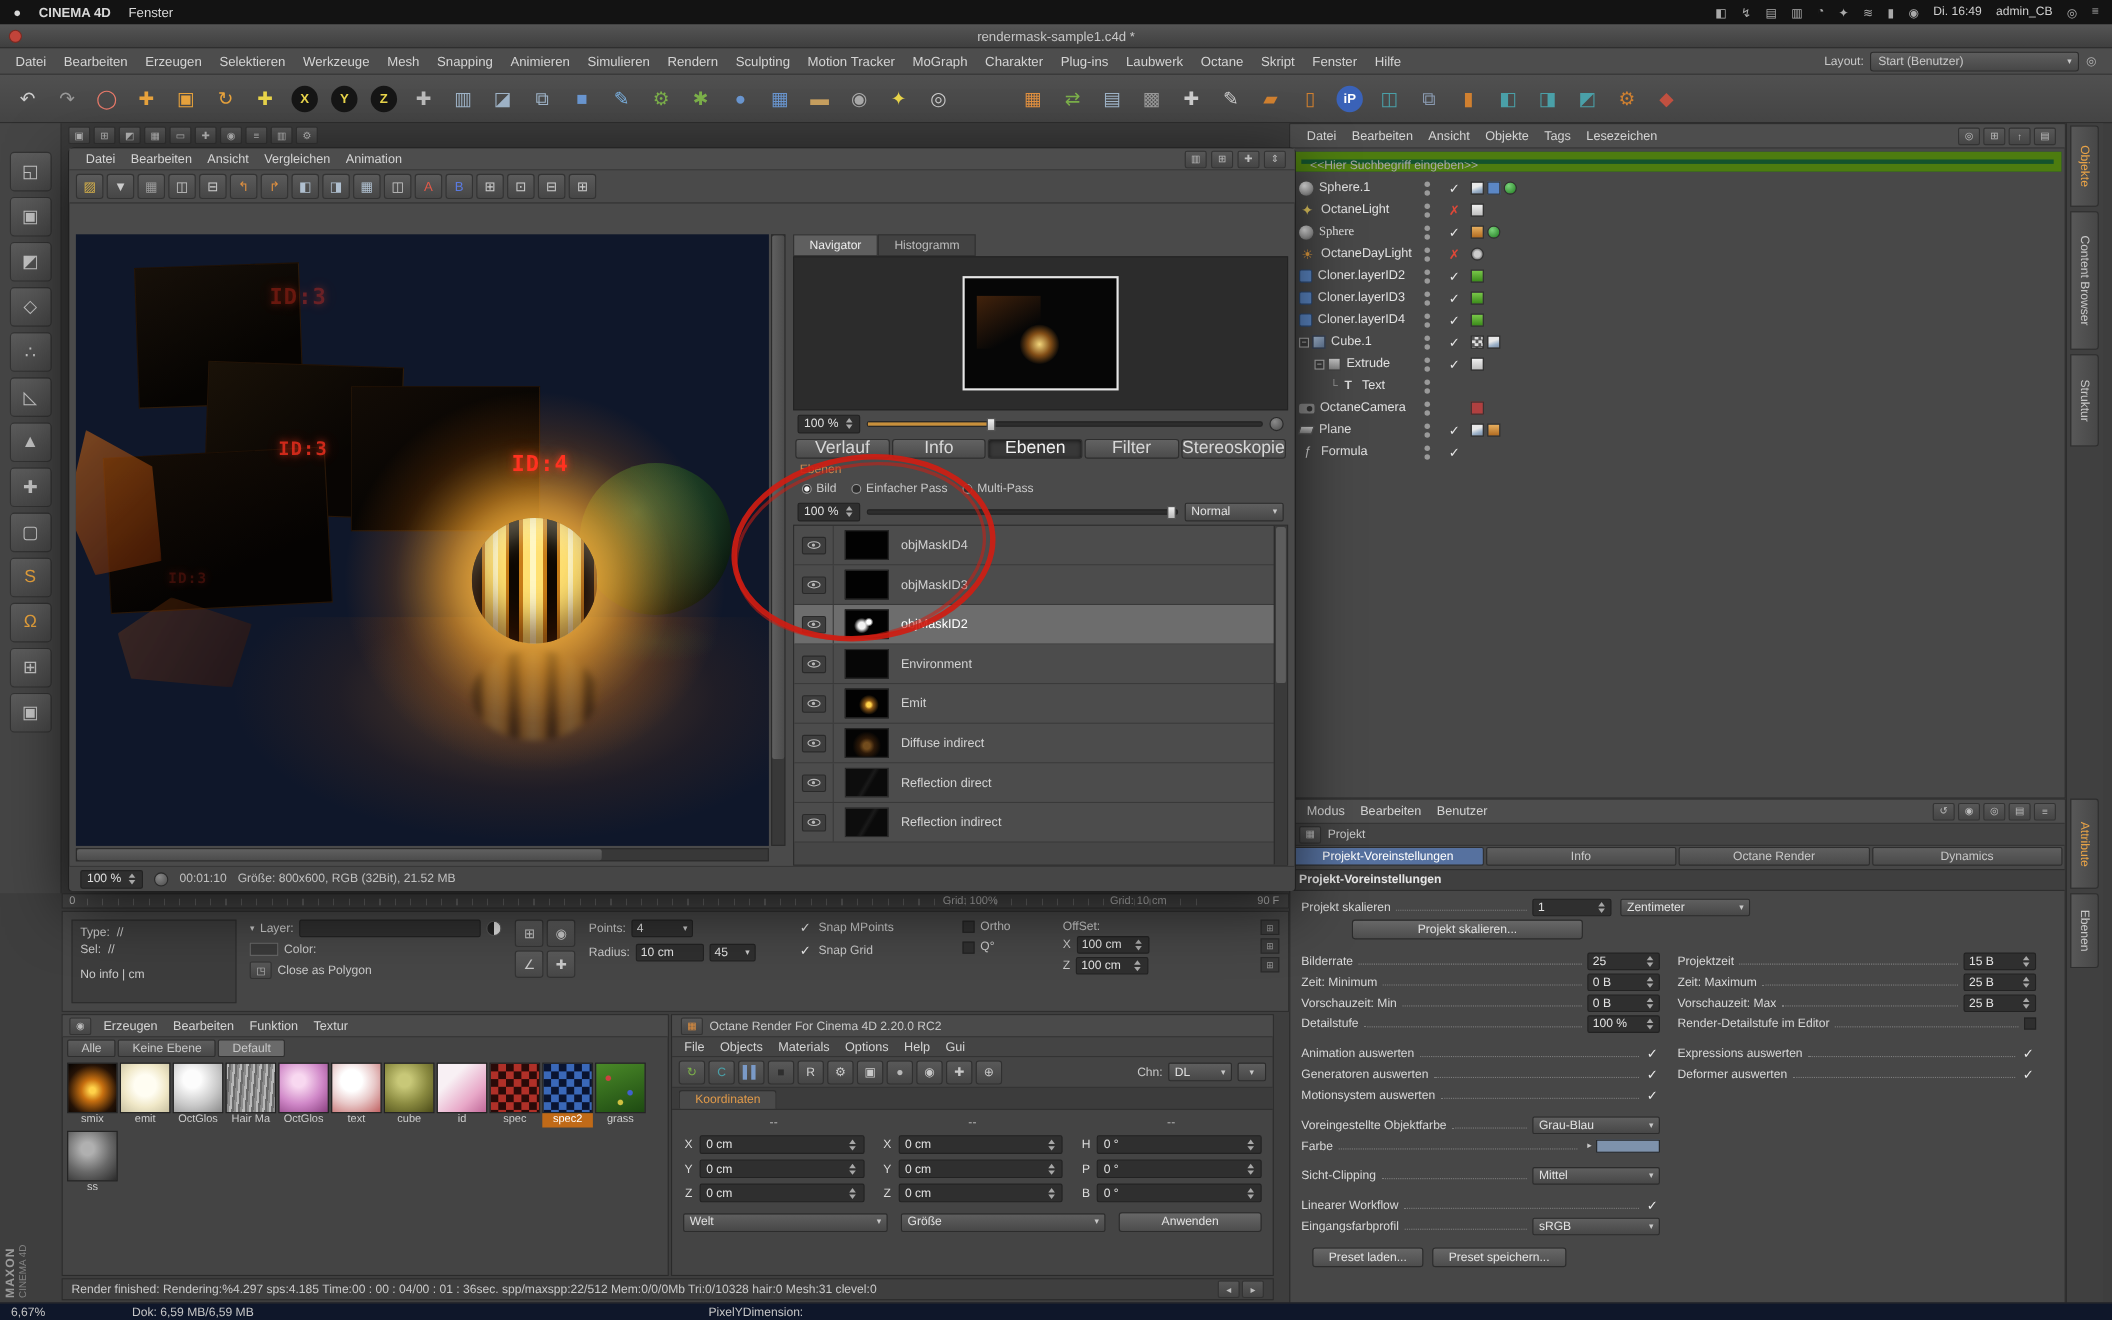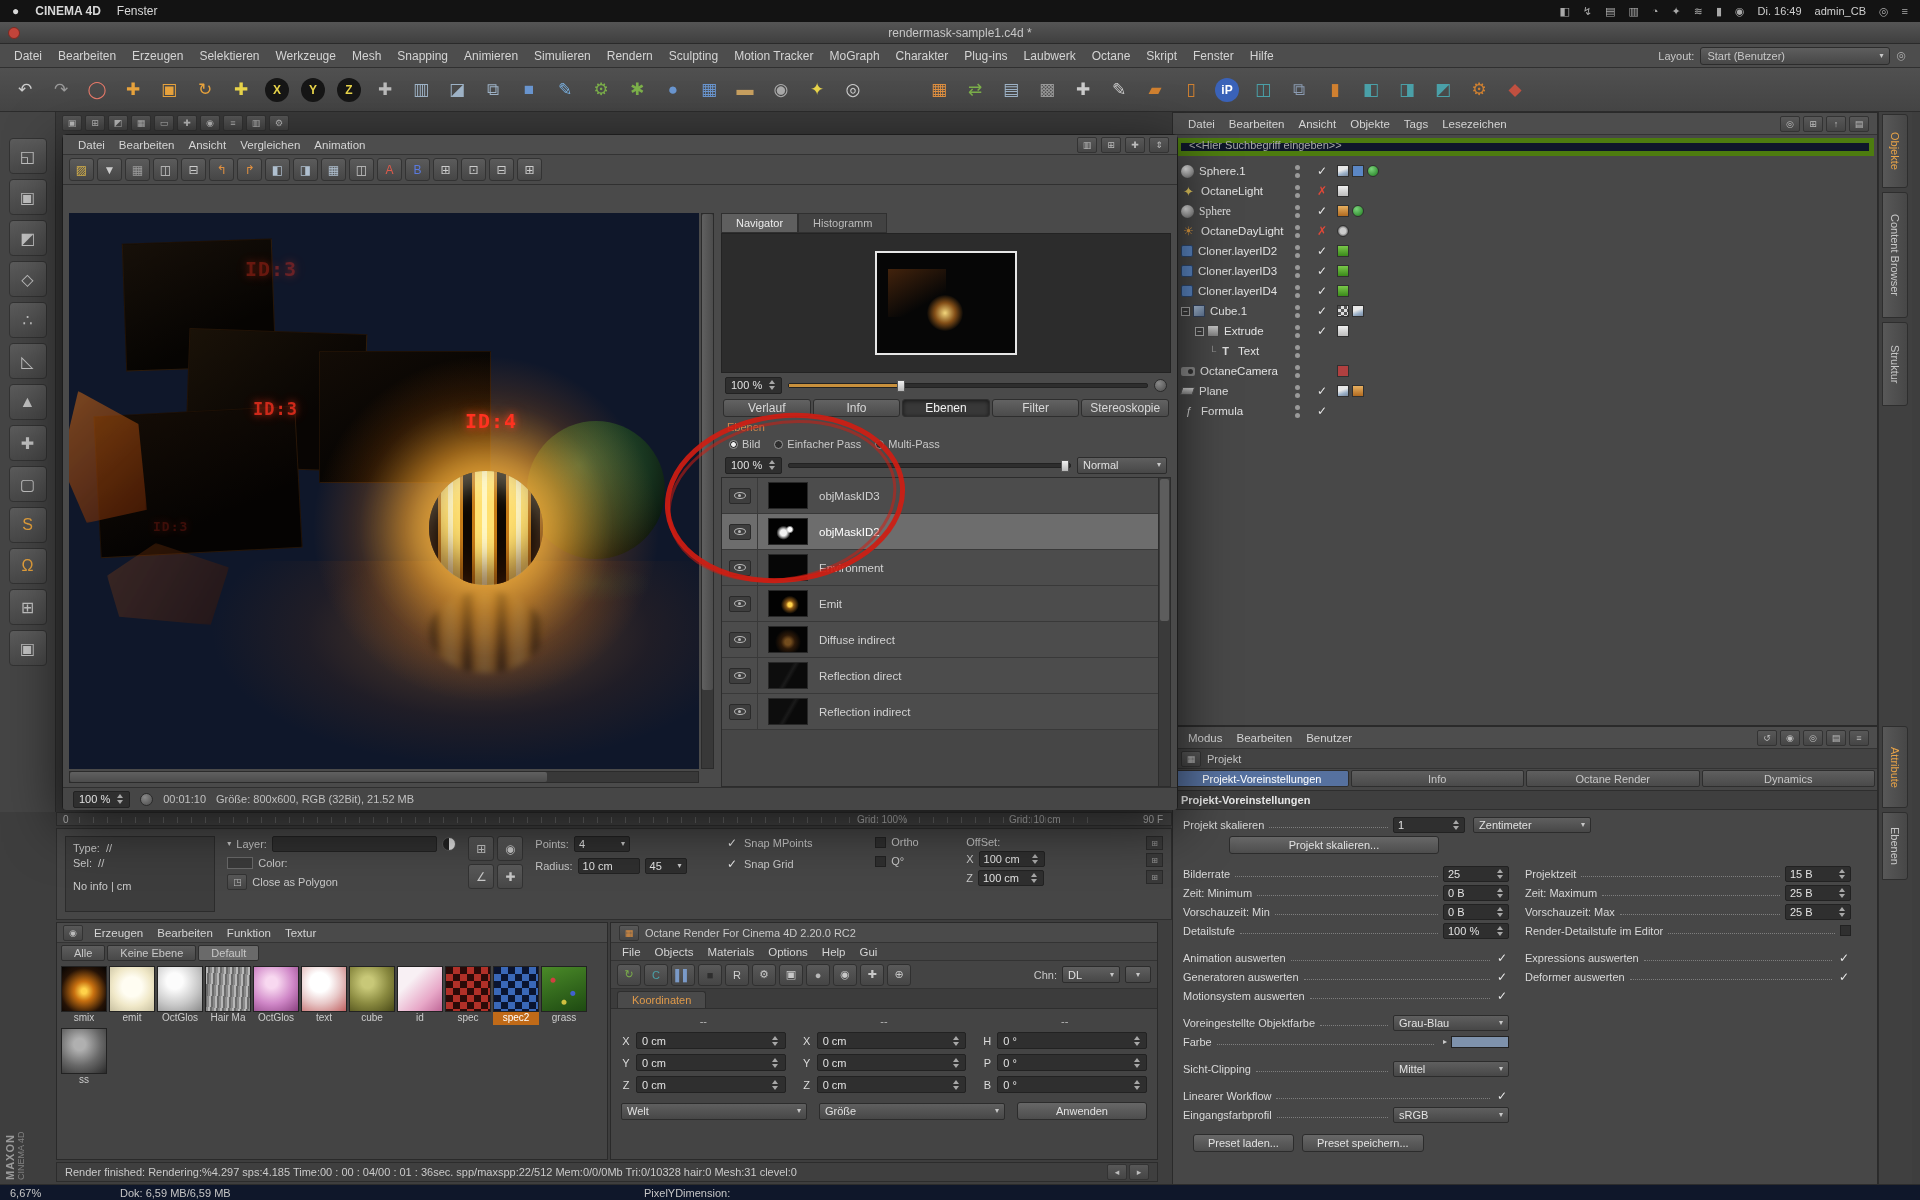--- a/index.html
+++ b/index.html
@@ -61,21 +61,21 @@
 .navtab.active{background:#5f5f5f;color:#ececec}
 #navarea{height:140px;background:#2c2c2c;border:1px solid #232323;display:flex;align-items:center;justify-content:center}
 #navthumb{width:142px;height:104px;border:2px solid #e6e6e6;background:#060606;position:relative}
 #navthumb::before{content:"";position:absolute;left:36%;top:42%;width:36px;height:36px;border-radius:50%;background:radial-gradient(circle,rgba(255,225,130,.95),rgba(255,150,40,.5) 40%,transparent 72%)}
 #navthumb::after{content:"";position:absolute;left:8%;top:16%;width:42%;height:48%;background:linear-gradient(150deg,rgba(140,70,20,.45),transparent 70%)}
 #zoomrow{height:24px;display:flex;align-items:center;gap:6px;padding:3px 4px}
 .slider{flex:1;height:5px;background:#2d2d2d;border:1px solid #222;position:relative;border-radius:2px}
 .slider .fill{position:absolute;left:0;top:0;bottom:0;background:#c8903c}
 .slider .handle{position:absolute;top:-4px;width:8px;height:12px;background:linear-gradient(#f0f0f0,#b8b8b8);border:1px solid #555}
 #btntabs{height:22px;display:flex;gap:2px;padding:2px}
-.btab{flex:1;display:flex;align-items:center;justify-content:center;background:linear-gradient(#626262,#4b4b4b);border:1px solid #2e2e2e;border-radius:3px;font-size:12px;color:#d8d8d8}
+.btab{flex:1;display:flex;align-items:center;justify-content:center;background:linear-gradient(#626262,#4b4b4b);border:1px solid #2e2e2e;border-radius:3px;font-size:16px;color:#d8d8d8}
 .btab.active{background:#383838;box-shadow:inset 0 1px 4px rgba(0,0,0,.6);color:#f2f2f2}
 #ebenen-label{height:16px;padding:2px 6px;color:#d08a4e;font-size:11px}
 #passrow{height:18px;display:flex;align-items:center;gap:14px;padding:0 8px;font-size:11px}
 .radio{width:9px;height:9px;border-radius:50%;border:1px solid #9a9a9a;margin-right:4px;background:#2e2e2e;display:inline-block}
 .radio.on{background:radial-gradient(circle,#f0f0f0 40%,#2e2e2e 55%)}
 #opacityrow{height:24px;display:flex;align-items:center;gap:6px;padding:0 4px}
 .dd{height:17px;background:linear-gradient(#5f5f5f,#474747);border:1px solid #2c2c2c;border-radius:2px;display:flex;align-items:center;justify-content:space-between;padding:0 5px;gap:6px;color:#e0e0e0;flex:0 0 auto}
 #layers{flex:1;overflow:hidden;border:1px solid #2c2c2c;background:#464646;position:relative}
 #layers-list{height:100%}
 .lrow{height:36px;display:flex;align-items:center;border-bottom:1px solid #393939;background:#4c4c4c}
@@ -109,21 +109,21 @@
 #sphereglow{position:absolute;left:237px;top:136px;width:360px;height:360px;border-radius:50%;background:radial-gradient(circle,rgba(255,228,132,.85),rgba(255,162,42,.42) 32%,rgba(222,112,22,.18) 50%,transparent 68%)}
 #sphererefl{position:absolute;left:360px;top:378px;width:114px;height:82px;border-radius:50%;background:repeating-linear-gradient(90deg,#0e0802 0 9px,#7a4c10 9px 12px,#9a7030 12px 19px,#a88a50 19px 24px,#9a7030 24px 31px,#7a4c10 31px 34px);opacity:.38;filter:blur(3px);transform:scaleY(-1)}
 #spherecore{position:absolute;left:360px;top:258px;width:114px;height:114px;border-radius:50%;background:repeating-linear-gradient(90deg,#0e0802 0 9px,#c87d18 9px 12px,#ffe070 12px 19px,#fff6c0 19px 24px,#ffe070 24px 31px,#c87d18 31px 34px);box-shadow:0 0 55px 22px rgba(255,172,46,.75),inset 0 -18px 30px rgba(60,20,0,.55),inset 0 14px 22px rgba(255,255,220,.35)}
 .idlabel{position:absolute;font-family:"DejaVu Sans Mono","Liberation Mono",monospace;font-weight:bold;color:#ff3220;text-shadow:0 0 7px rgba(255,62,32,.85),0 0 15px rgba(255,62,32,.4);letter-spacing:1px}
 
 #annotation{position:absolute;left:650px;top:398px;width:270px;height:200px;z-index:60;pointer-events:none}
 
 #om{position:absolute;left:1172px;top:112px;width:706px;height:614px;background:#484848;border:1px solid #2a2a2a;display:flex;flex-direction:column}
 #om-menu,#am-menu{height:22px;display:flex;align-items:center;padding:0 8px;background:#4d4d4d;border-bottom:1px solid #333}
 #om-menu .mitem,#am-menu .mitem,#oc-menu .mitem,#mm-menu .mitem{padding:0 7px;font-size:11.5px}
-#om-search{margin:3px;height:18px;background:#0f172a;border:5px solid #4d7c0f;display:flex;align-items:flex-end;padding:0 8px;color:#a8a8a8}
+#om-search{margin:3px;height:18px;background:#14532d;border:7px solid #4d7c0f;display:flex;align-items:flex-start;padding:0 8px;color:#a8a8a8}
 #om-tree{flex:1;overflow:hidden;padding-top:2px}
 .orow{height:20px;display:flex;align-items:center;position:relative}
 .oname{margin-left:5px;font-size:11.5px;color:#e2e2e2;white-space:nowrap}
 .exp{width:9px;height:9px;border:1px solid #a8a8a8;font-size:8px;line-height:7px;text-align:center;color:#ddd;margin-right:3px;background:#3c3c3c;flex:0 0 auto}
 .treeline{color:#999;margin-right:2px;font-size:10px}
 .oicon{width:15px;height:15px;display:inline-flex;align-items:center;justify-content:center;font-size:11px;color:#ddd;flex:0 0 auto}
 .i-sphere{border-radius:50%;background:radial-gradient(circle at 35% 30%,#ececec,#9a9a9a 60%,#4a4a4a);width:13px;height:13px}
 .i-light{color:#e8cc60;font-size:13px}
 .i-daylight{color:#e8a040;font-size:12px}
 .i-cloner{background:#5b87c5;border:1px solid #2e4a73;border-radius:2px;width:12px;height:12px}
@@ -528,20 +528,29 @@
     </div>
     <div id="layers">
       <div id="layers-list">
           <div class="lrow">
             <div class="eyebox">
               <div class="eyebtn">
                 <span class="eye"></span>
               </div>
             </div>
             <div class="lthumb t-black"></div>
+            <div class="lname">objMaskID4</div>
+          </div>
+          <div class="lrow">
+            <div class="eyebox">
+              <div class="eyebtn">
+                <span class="eye"></span>
+              </div>
+            </div>
+            <div class="lthumb t-black"></div>
             <div class="lname">objMaskID3</div>
           </div>
           <div class="lrow sel">
             <div class="eyebox">
               <div class="eyebtn">
                 <span class="eye"></span>
               </div>
             </div>
             <div class="lthumb t-mask"></div>
             <div class="lname">objMaskID2</div>

